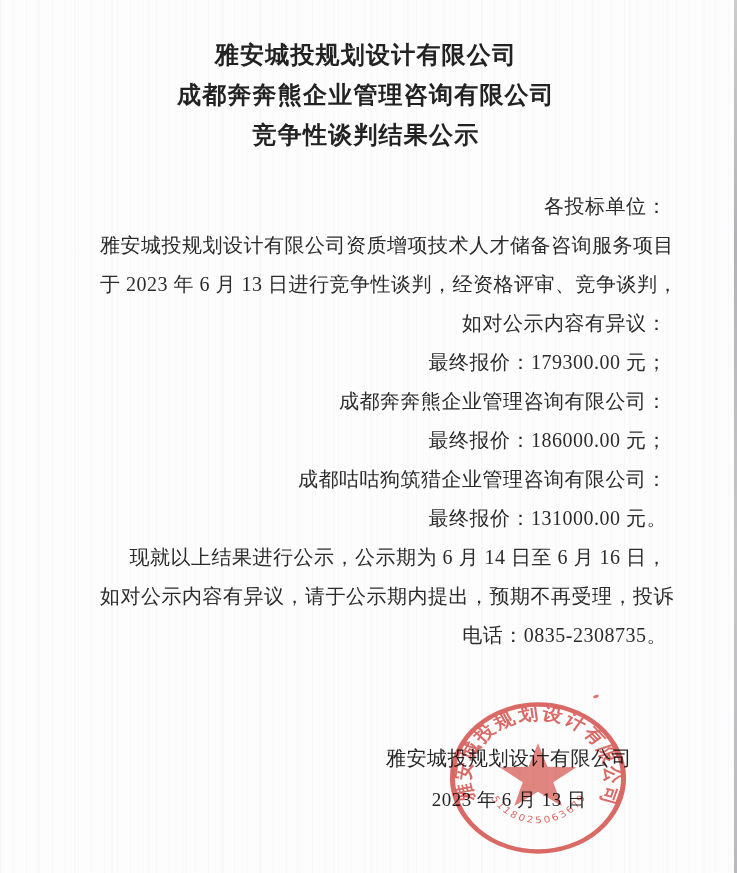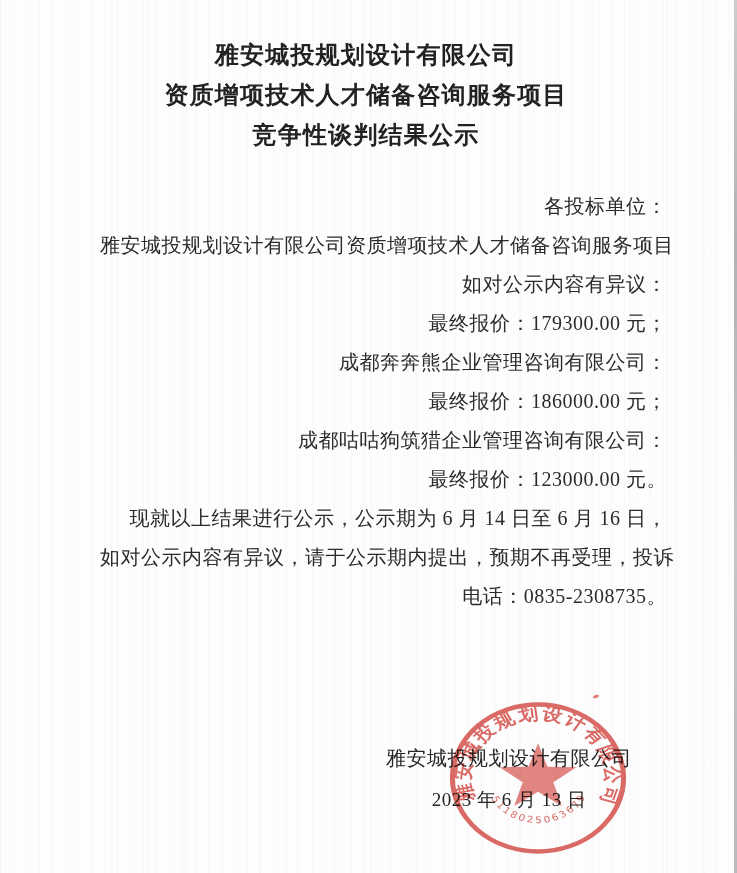--- a/index.html
+++ b/index.html
@@ -72,34 +72,35 @@
     opacity: 0.8;
   }
 </style>
 </head>
 <body>
 
 <div class="page">
 
   <div class="title-block">
     <div class="title-line">雅安城投规划设计有限公司</div>
-    <div class="title-line">资质增项技术人才储备咨询服务项目</div>
+    <div class="title-line">成都奔奔熊企业管理咨询有限公司</div>
     <div class="title-line">竞争性谈判结果公示</div>
   </div>
 
   <div class="body-block">
     <div class="body-line">各投标单位：</div>
     <div class="body-line">雅安城投规划设计有限公司资质增项技术人才储备咨询服务项目</div>
+    <div class="body-line">于 2023 年 6 月 13 日进行竞争性谈判，经资格评审、竞争谈判，</div>
 
     <div class="bidder-line">如对公示内容有异议：</div>
     <div class="bidder-line">最终报价：179300.00 元；</div>
     <div class="bidder-line">成都奔奔熊企业管理咨询有限公司：</div>
     <div class="bidder-line">最终报价：186000.00 元；</div>
     <div class="bidder-line">成都咕咕狗筑猎企业管理咨询有限公司：</div>
-    <div class="bidder-line">最终报价：123000.00 元。</div>
+    <div class="bidder-line">最终报价：131000.00 元。</div>
 
     <div class="body-line closing-first">现就以上结果进行公示，公示期为 6 月 14 日至 6 月 16 日，</div>
     <div class="body-line">如对公示内容有异议，请于公示期内提出，预期不再受理，投诉</div>
     <div class="body-line">电话：0835-2308735。</div>
   </div>
 
   <div class="signature-block">
     <div class="signature-company">雅安城投规划设计有限公司</div>
     <div class="signature-date">2023 年 6 月 13 日</div>
   </div>

